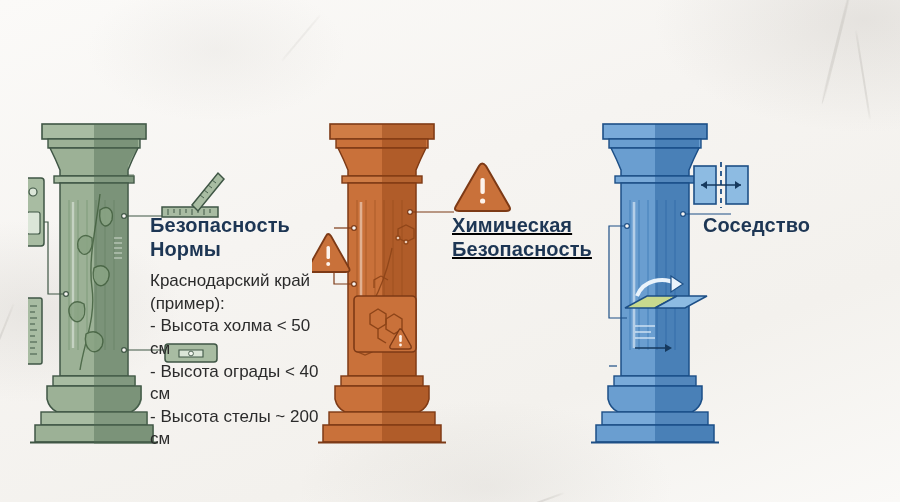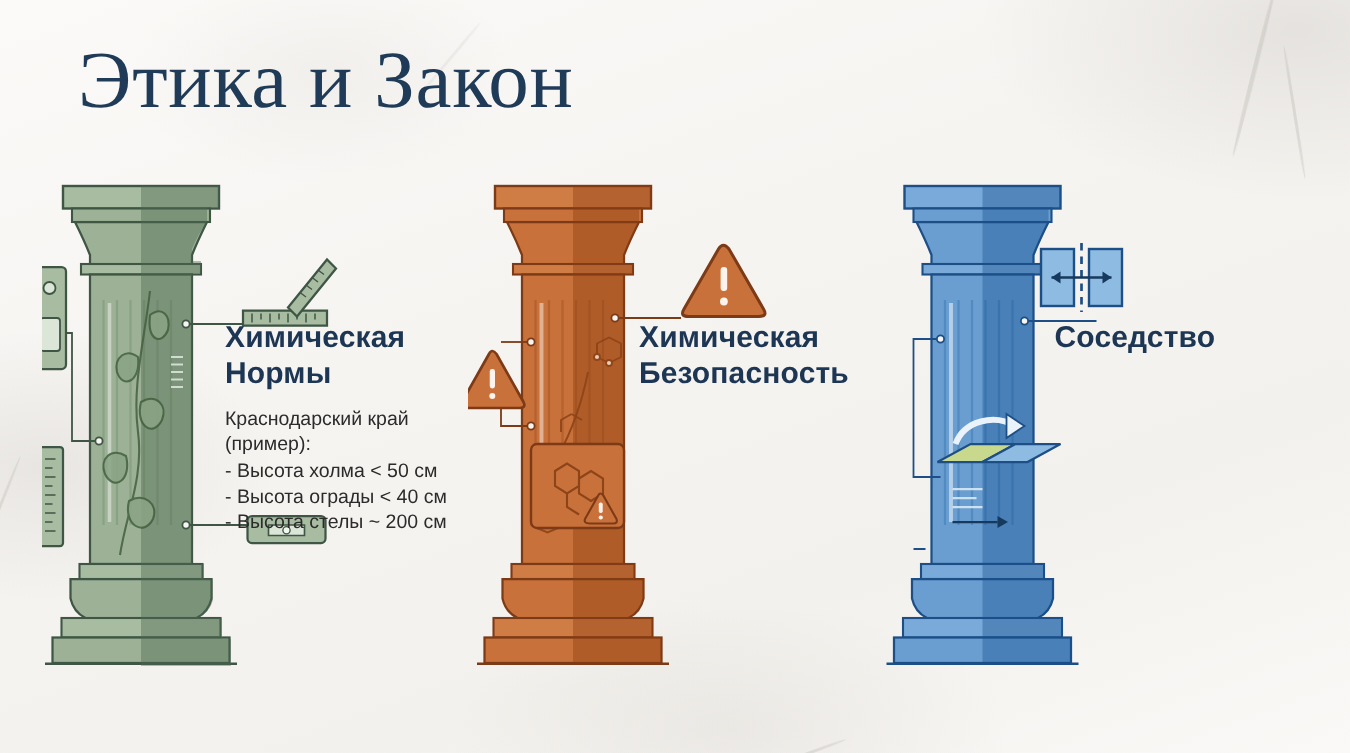--- a/index.html
+++ b/index.html
@@ -34,40 +34,39 @@
   .pillar-block.c3{left:585px;}
   .pillar-svg{display:block;}
   
   .txt{position:absolute;}
   .txt h2{
     margin:0 0 9px 0;
     font-size:20px;line-height:1.18;font-weight:bold;
     color:#1d3654;letter-spacing:.1px;
   }
   .txt .body{
-    font-size:13px;line-height:1.33;color:#2b2b2b;
+    font-size:17px;line-height:1.33;color:#2b2b2b;
     white-space:pre-line;
   }
   .t1{left:150px;top:214px;width:175px;}
-  .t2{left:426px;top:214px;width:182px;}
+  .t2{left:452px;top:214px;width:182px;text-decoration:underline;}
   .t3{left:703px;top:214px;width:190px;}
   .t3 h2{margin-bottom:46px;}
 </style>
 </head>
 <body>
 
 <div id="slide">
 
   <div class="vein" style="left:835px;top:-14px;width:3px;height:120px;transform:rotate(14deg);"></div>
   <div class="vein" style="left:862px;top:30px;width:2px;height:90px;transform:rotate(-9deg);"></div>
   <div class="vein" style="left:-8px;top:300px;width:2px;height:110px;transform:rotate(22deg);"></div>
   <div class="vein" style="left:530px;top:470px;width:2px;height:70px;transform:rotate(70deg);"></div>
   <div class="vein" style="left:300px;top:8px;width:2px;height:60px;transform:rotate(40deg);opacity:.5;"></div>
 
-  <div id="title">Этика и Закон</div>
 
   <div class="pillar-block c1">
     <svg class="pillar-svg" width="175" height="335" viewBox="0 0 175 335">
       <defs>
         <clipPath id="g-clip">
           <path d="M14,6 H118 V20 H110 V30 Q104,38 100,48 L100,56 H106 V64 H26 V56 H32 L32,48 Q28,38 22,30 V20 H14 Z
                    M32,64 H100 V258 H32 Z
                    M24,258 H108 V268 H24 Z
                    M18,268 H114 V282 Q112,290 104,294 H28 Q20,290 18,282 Z
                    M12,294 H120 V308 H12 Z
@@ -310,21 +309,21 @@
       <rect x="3" y="6" width="22" height="38" fill="#8dbbe2" stroke="#1d4f86" stroke-width="1.6"></rect>
       <rect x="35" y="6" width="22" height="38" fill="#8dbbe2" stroke="#1d4f86" stroke-width="1.6"></rect>
       <path d="M30,2 V48" stroke="#1d4f86" stroke-width="1.8" stroke-dasharray="5 4"></path>
       <path d="M10,25 H50" stroke="#16395e" stroke-width="1.7"></path>
       <path d="M10,25 l6,-4 v8 Z" fill="#16395e"></path>
       <path d="M50,25 l-6,-4 v8 Z" fill="#16395e"></path>
     </svg>
   </div>
 
   <div class="txt t1">
-    <h2>Химическая Нормы</h2>
+    <h2>Безопасность Нормы</h2>
     <div class="body">Краснодарский край (пример):
 - Высота холма &lt; 50 см
 - Высота ограды &lt; 40 см
 - Высота стелы ~ 200 см</div>
   </div>
 
   <div class="txt t2">
     <h2>Химическая Безопасность</h2>
   </div>
 

